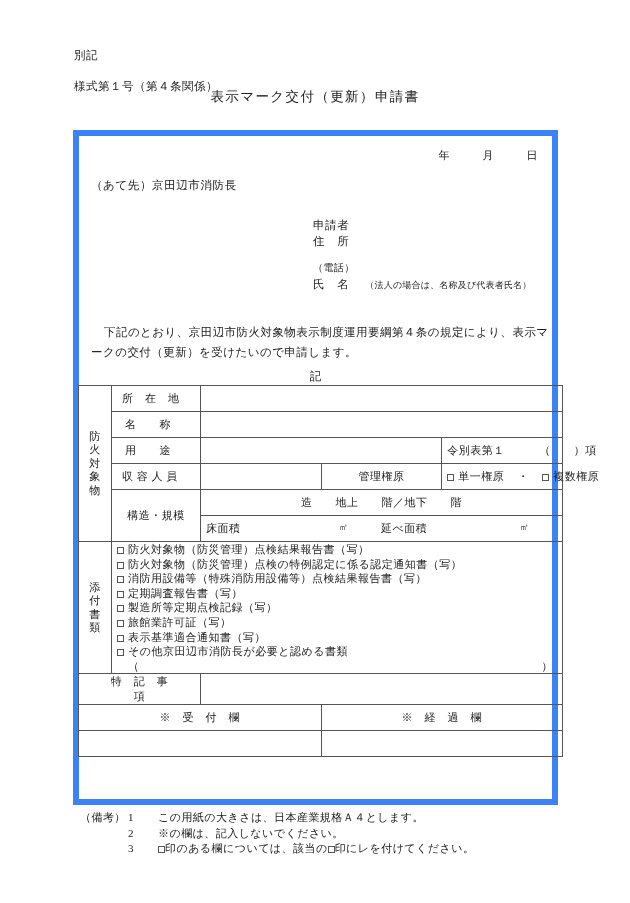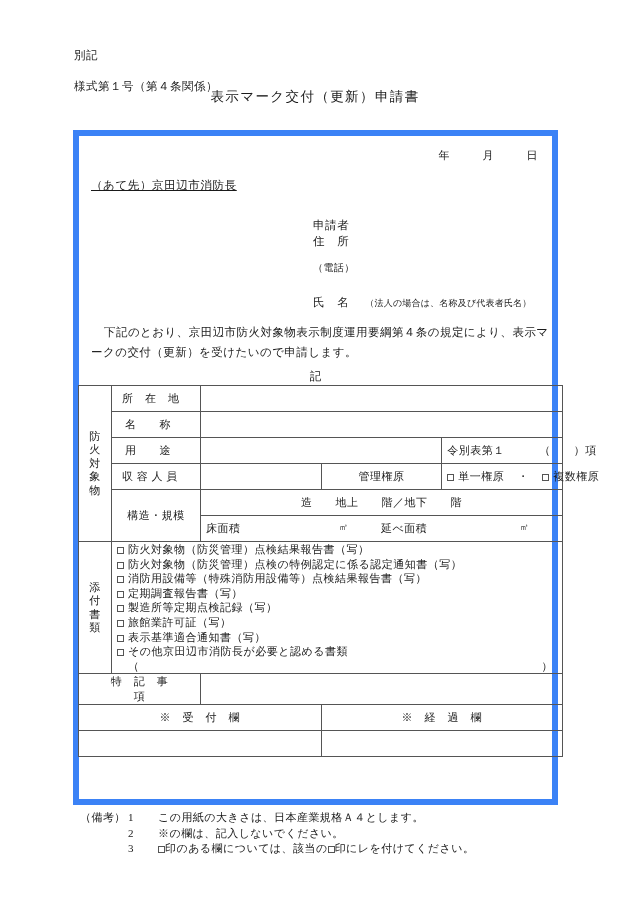--- a/index.html
+++ b/index.html
@@ -62,39 +62,38 @@
   .date-row span { display: inline-block; }
   .date-row .gap { width: 26px; }
 
   .addressee {
     position: absolute;
     left: 12px;
     top: 42px;
     font-size: 11.5px;
     letter-spacing: 0.6px;
     white-space: nowrap;
-    text-decoration: underline;
   }
 
   .applicant-block {
     position: absolute;
     left: 234px;
     top: 82px;
     font-size: 11.5px;
     line-height: 15.5px;
     letter-spacing: 0.6px;
     white-space: nowrap;
   }
   .applicant-block .tel {
     margin-top: 11px;
     font-size: 10px;
     letter-spacing: 0.4px;
   }
   .applicant-block .name-line {
-    margin-top: 19px;
+    margin-top: 1px;
   }
   .applicant-block .name-note {
     font-size: 9px;
     letter-spacing: 0.2px;
   }
   .sp2 { display: inline-block; width: 9px; }
 
   .body-para {
     position: absolute;
     left: 12px;

